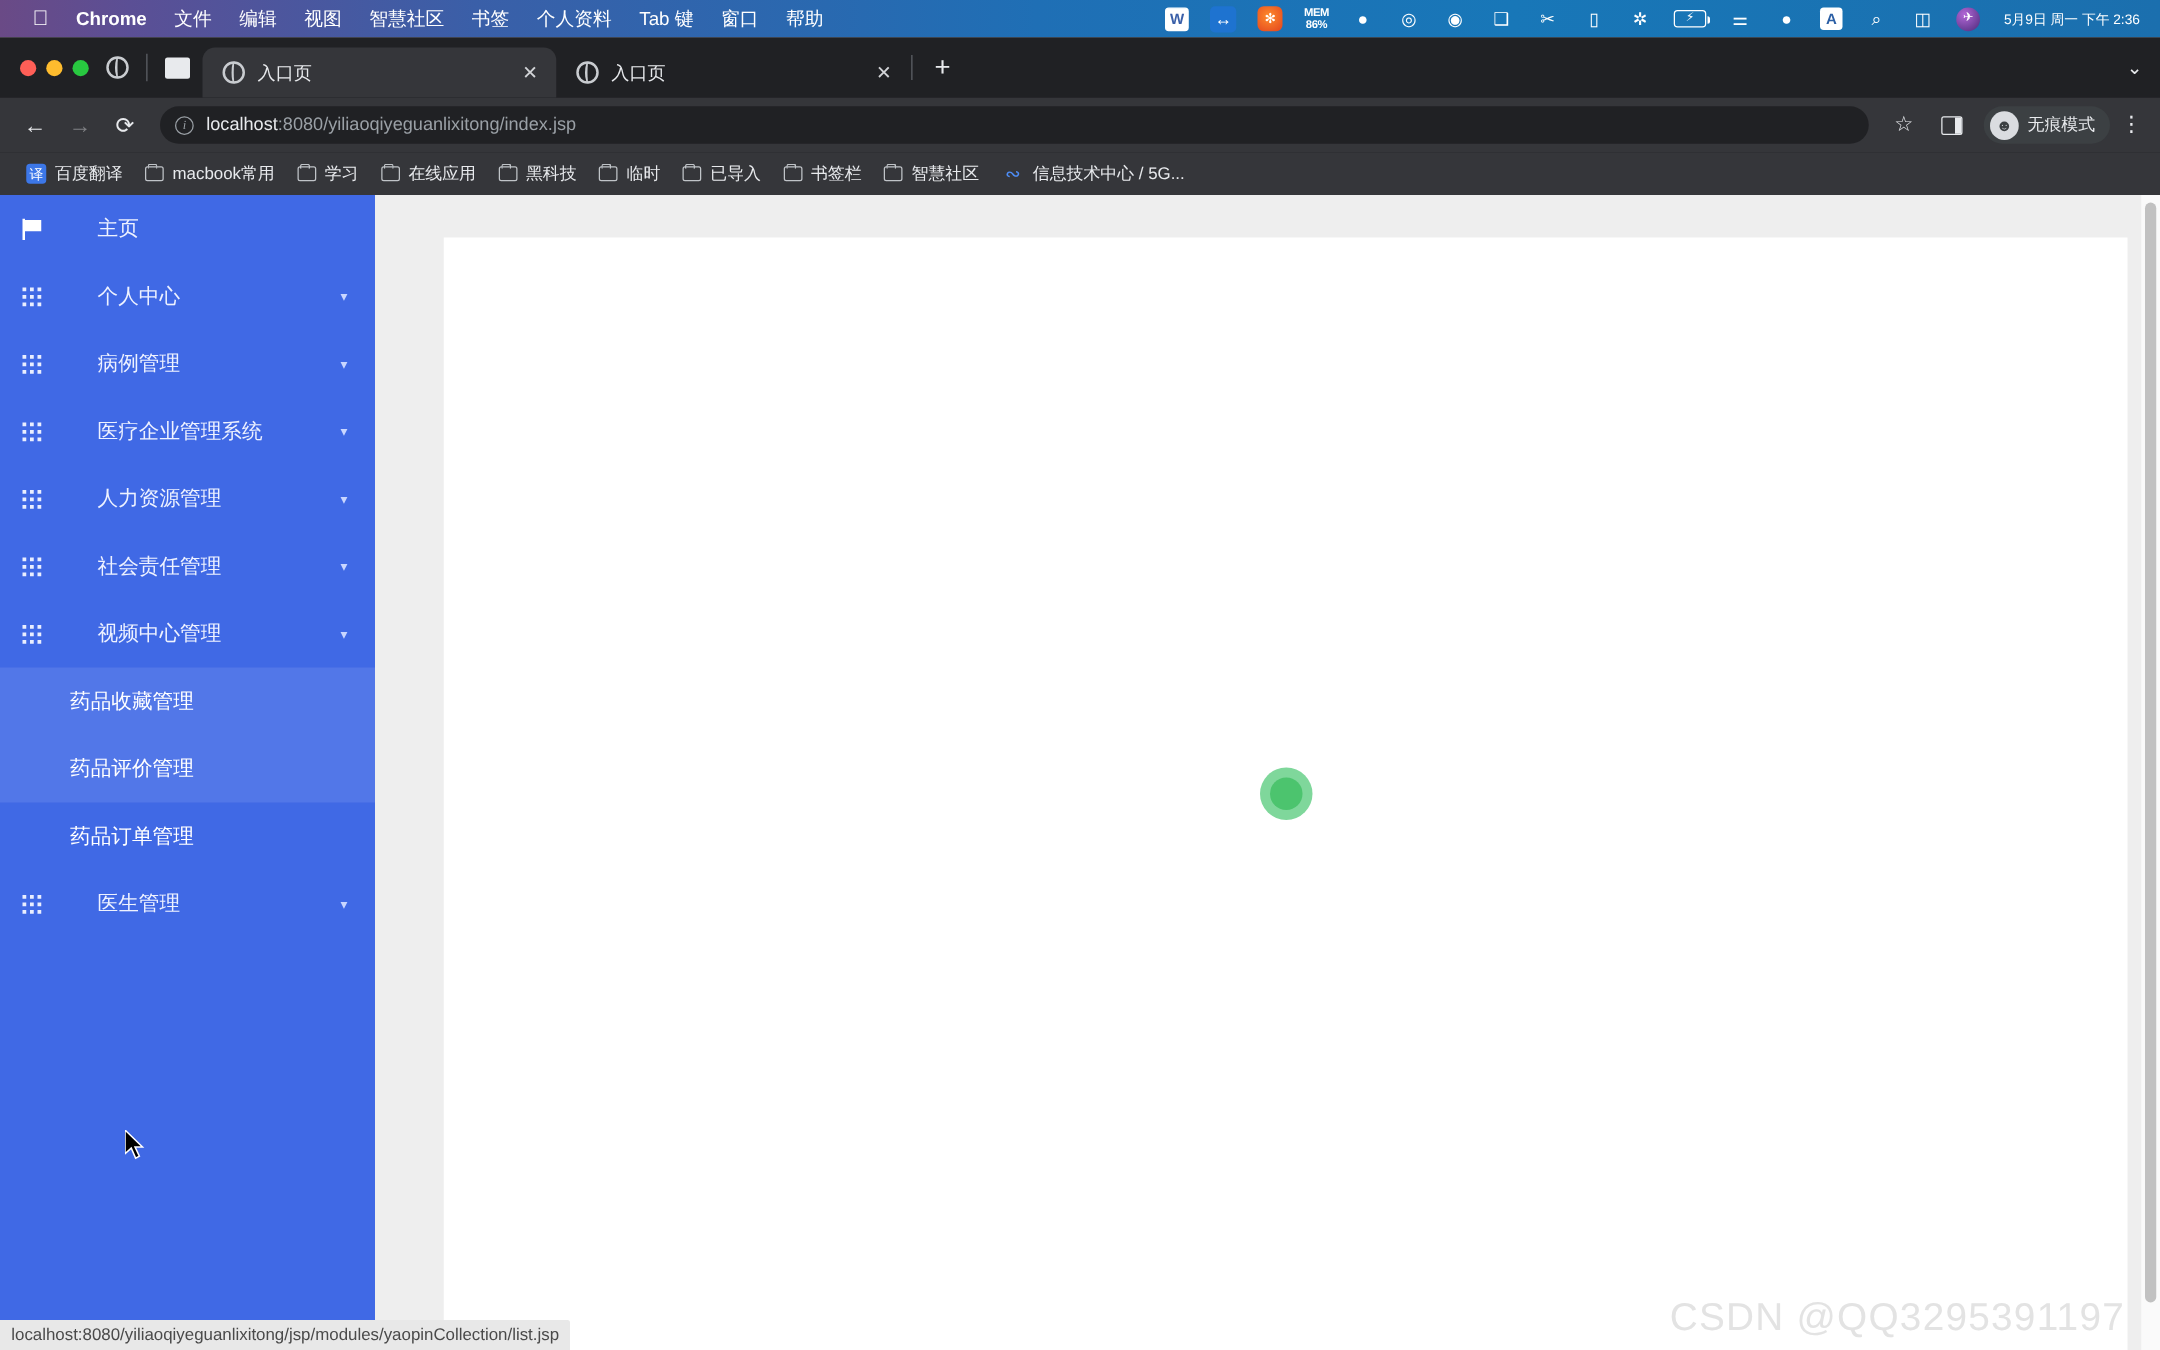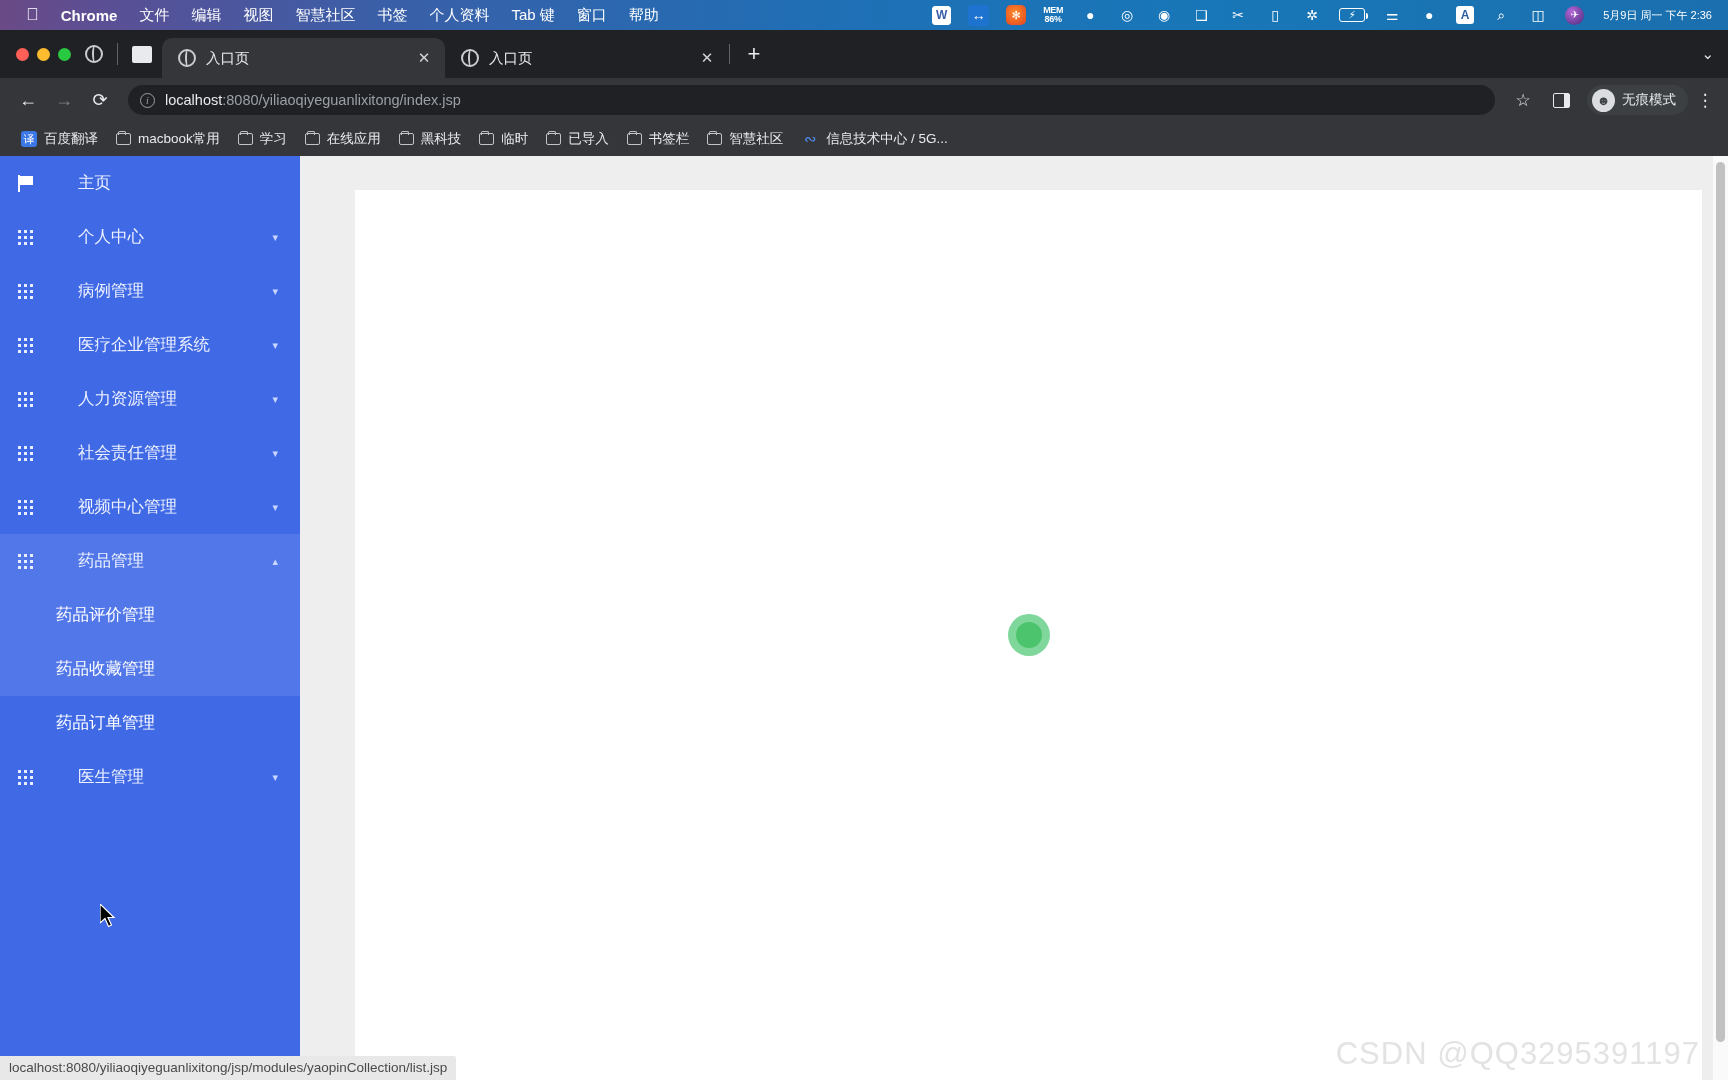--- a/index.html
+++ b/index.html
@@ -494,42 +494,25 @@
                 <i></i>
                 <i></i>
                 <i></i>
                 <i></i>
               </span>
             </span>
           <span class="m-label">视频中心管理</span>
           <span class="caret">▾</span>
         </div>
 
-        <div class="menu-item open">
-          <span class="m-ico">
-              <span class="dots9">
-                <i></i>
-                <i></i>
-                <i></i>
-                <i></i>
-                <i></i>
-                <i></i>
-                <i></i>
-                <i></i>
-                <i></i>
-              </span>
-            </span>
-          <span class="m-label">药品管理</span>
-          <span class="caret">▴</span>
+        <div class="submenu-item hl">
+          <span>药品收藏管理</span>
         </div>
         <div class="submenu-item hl">
           <span>药品评价管理</span>
-        </div>
-        <div class="submenu-item hl">
-          <span>药品收藏管理</span>
         </div>
         <div class="submenu-item">
           <span>药品订单管理</span>
         </div>
 
         <div class="menu-item">
           <span class="m-ico">
               <span class="dots9">
                 <i></i>
                 <i></i>

